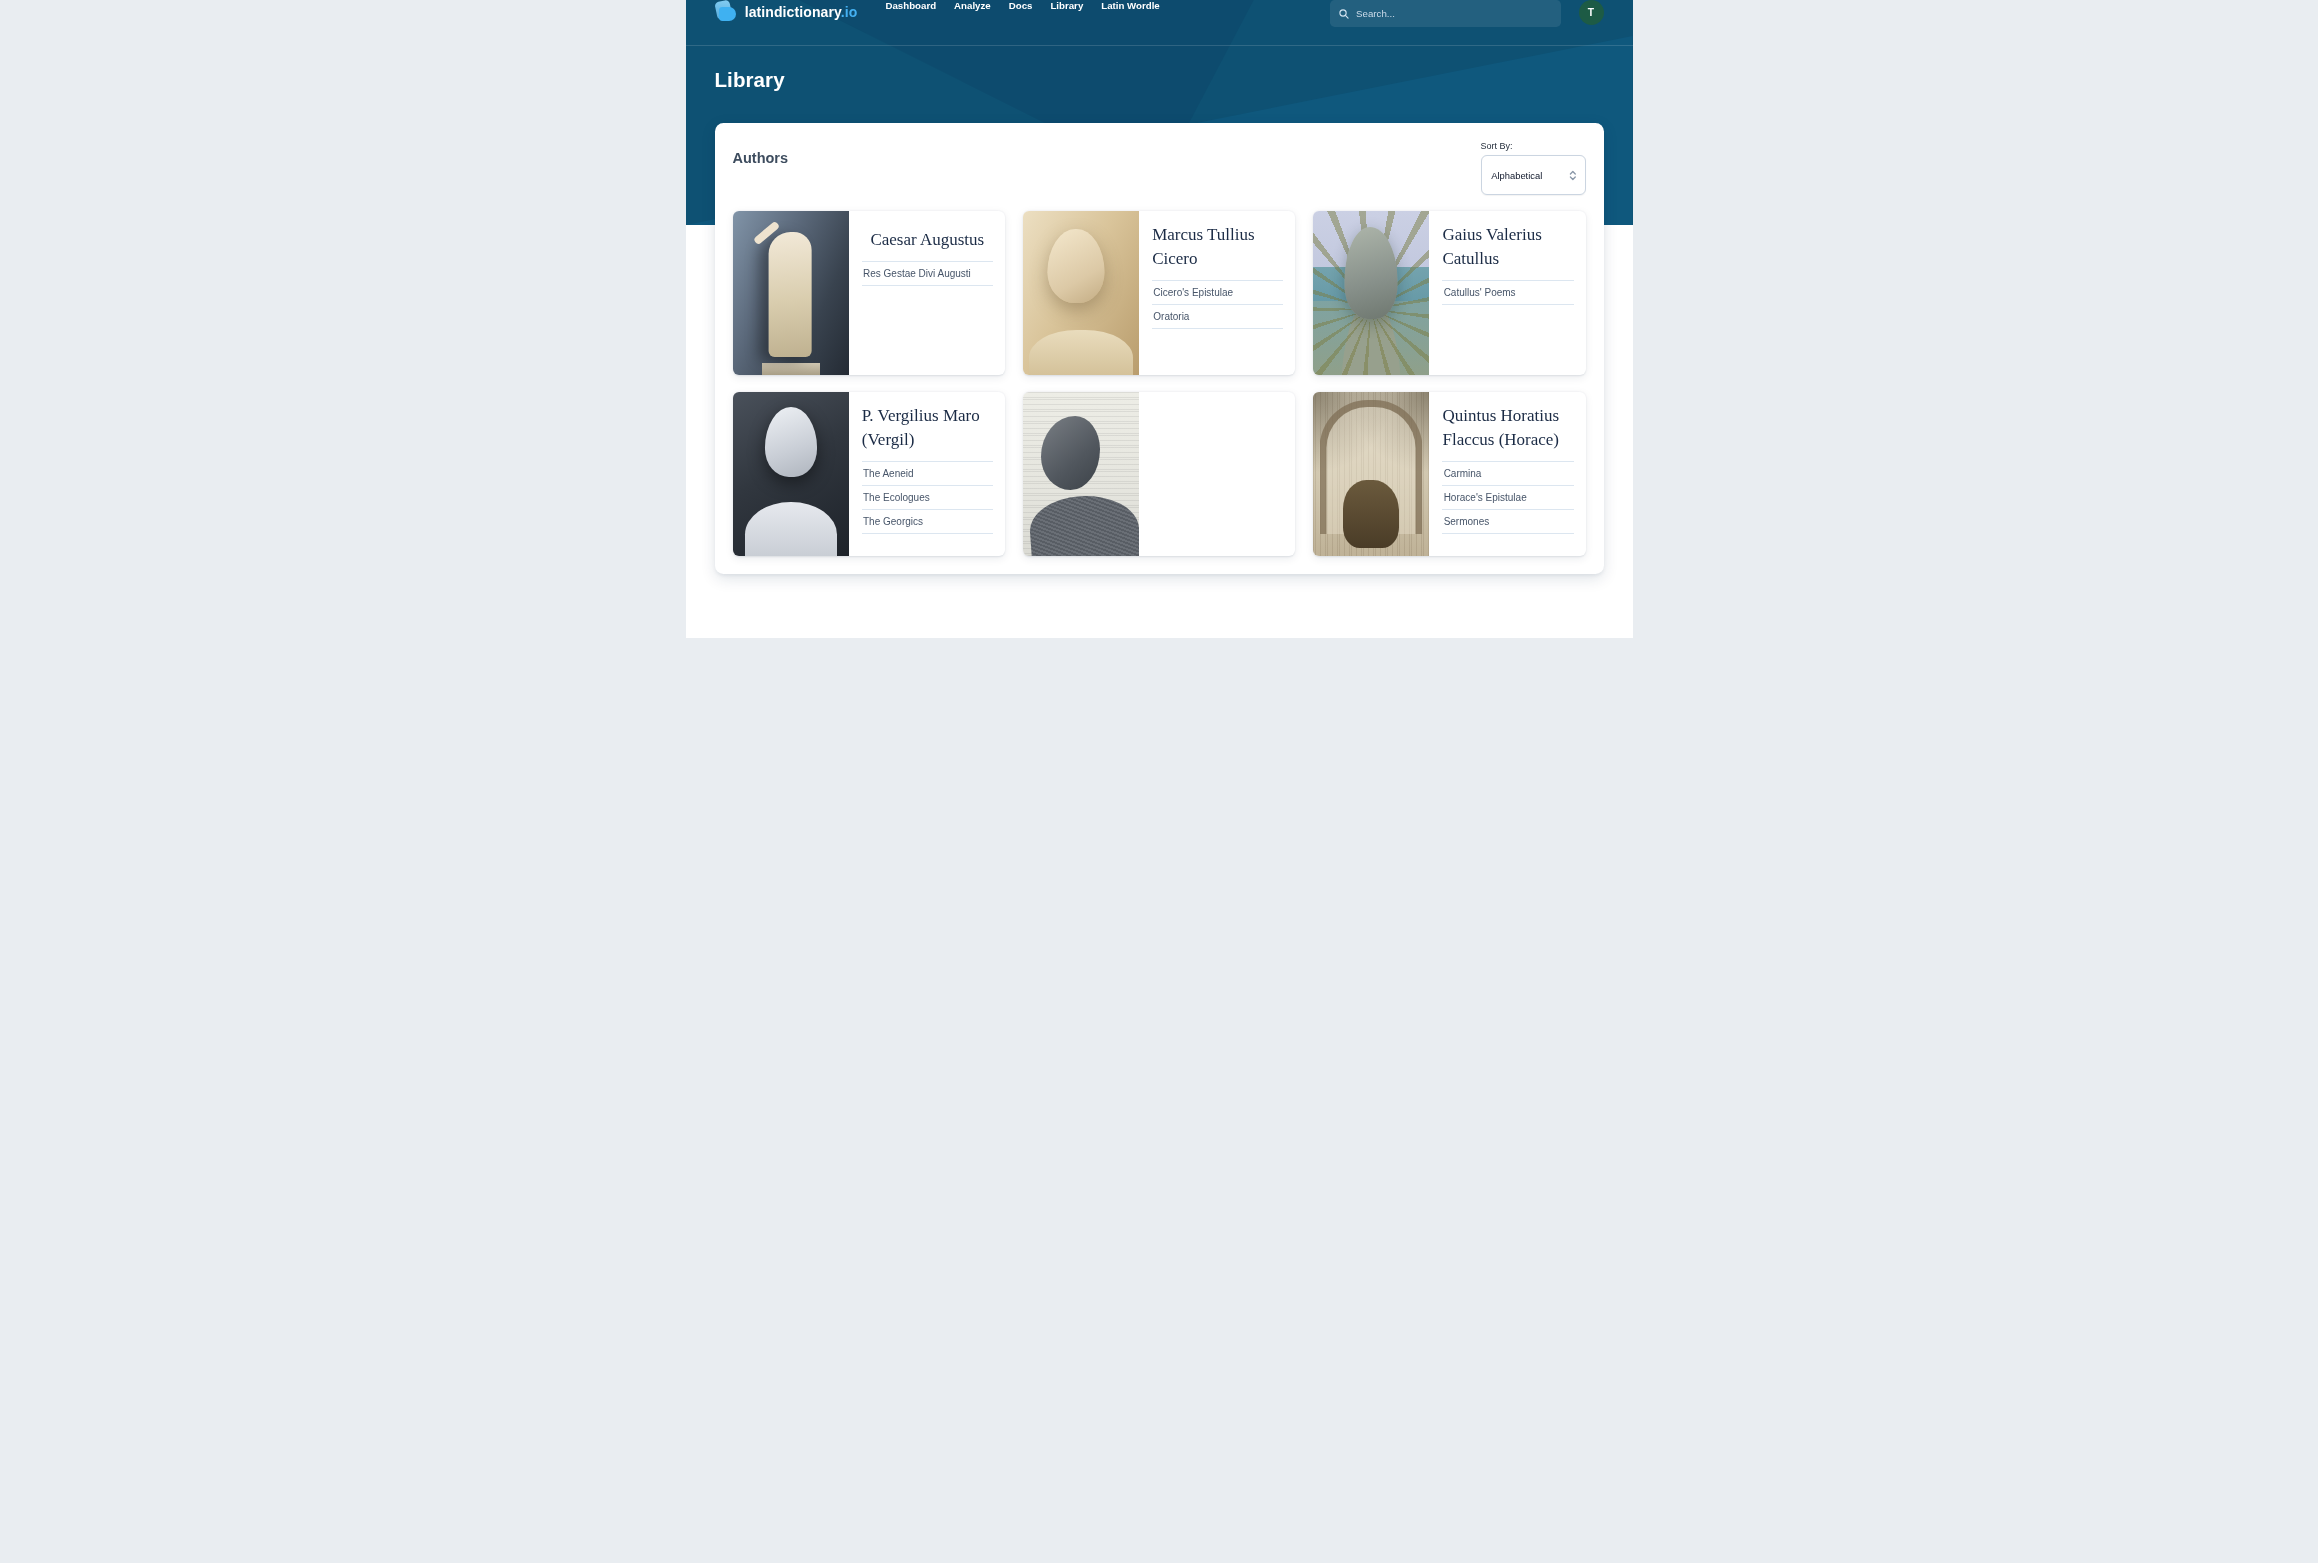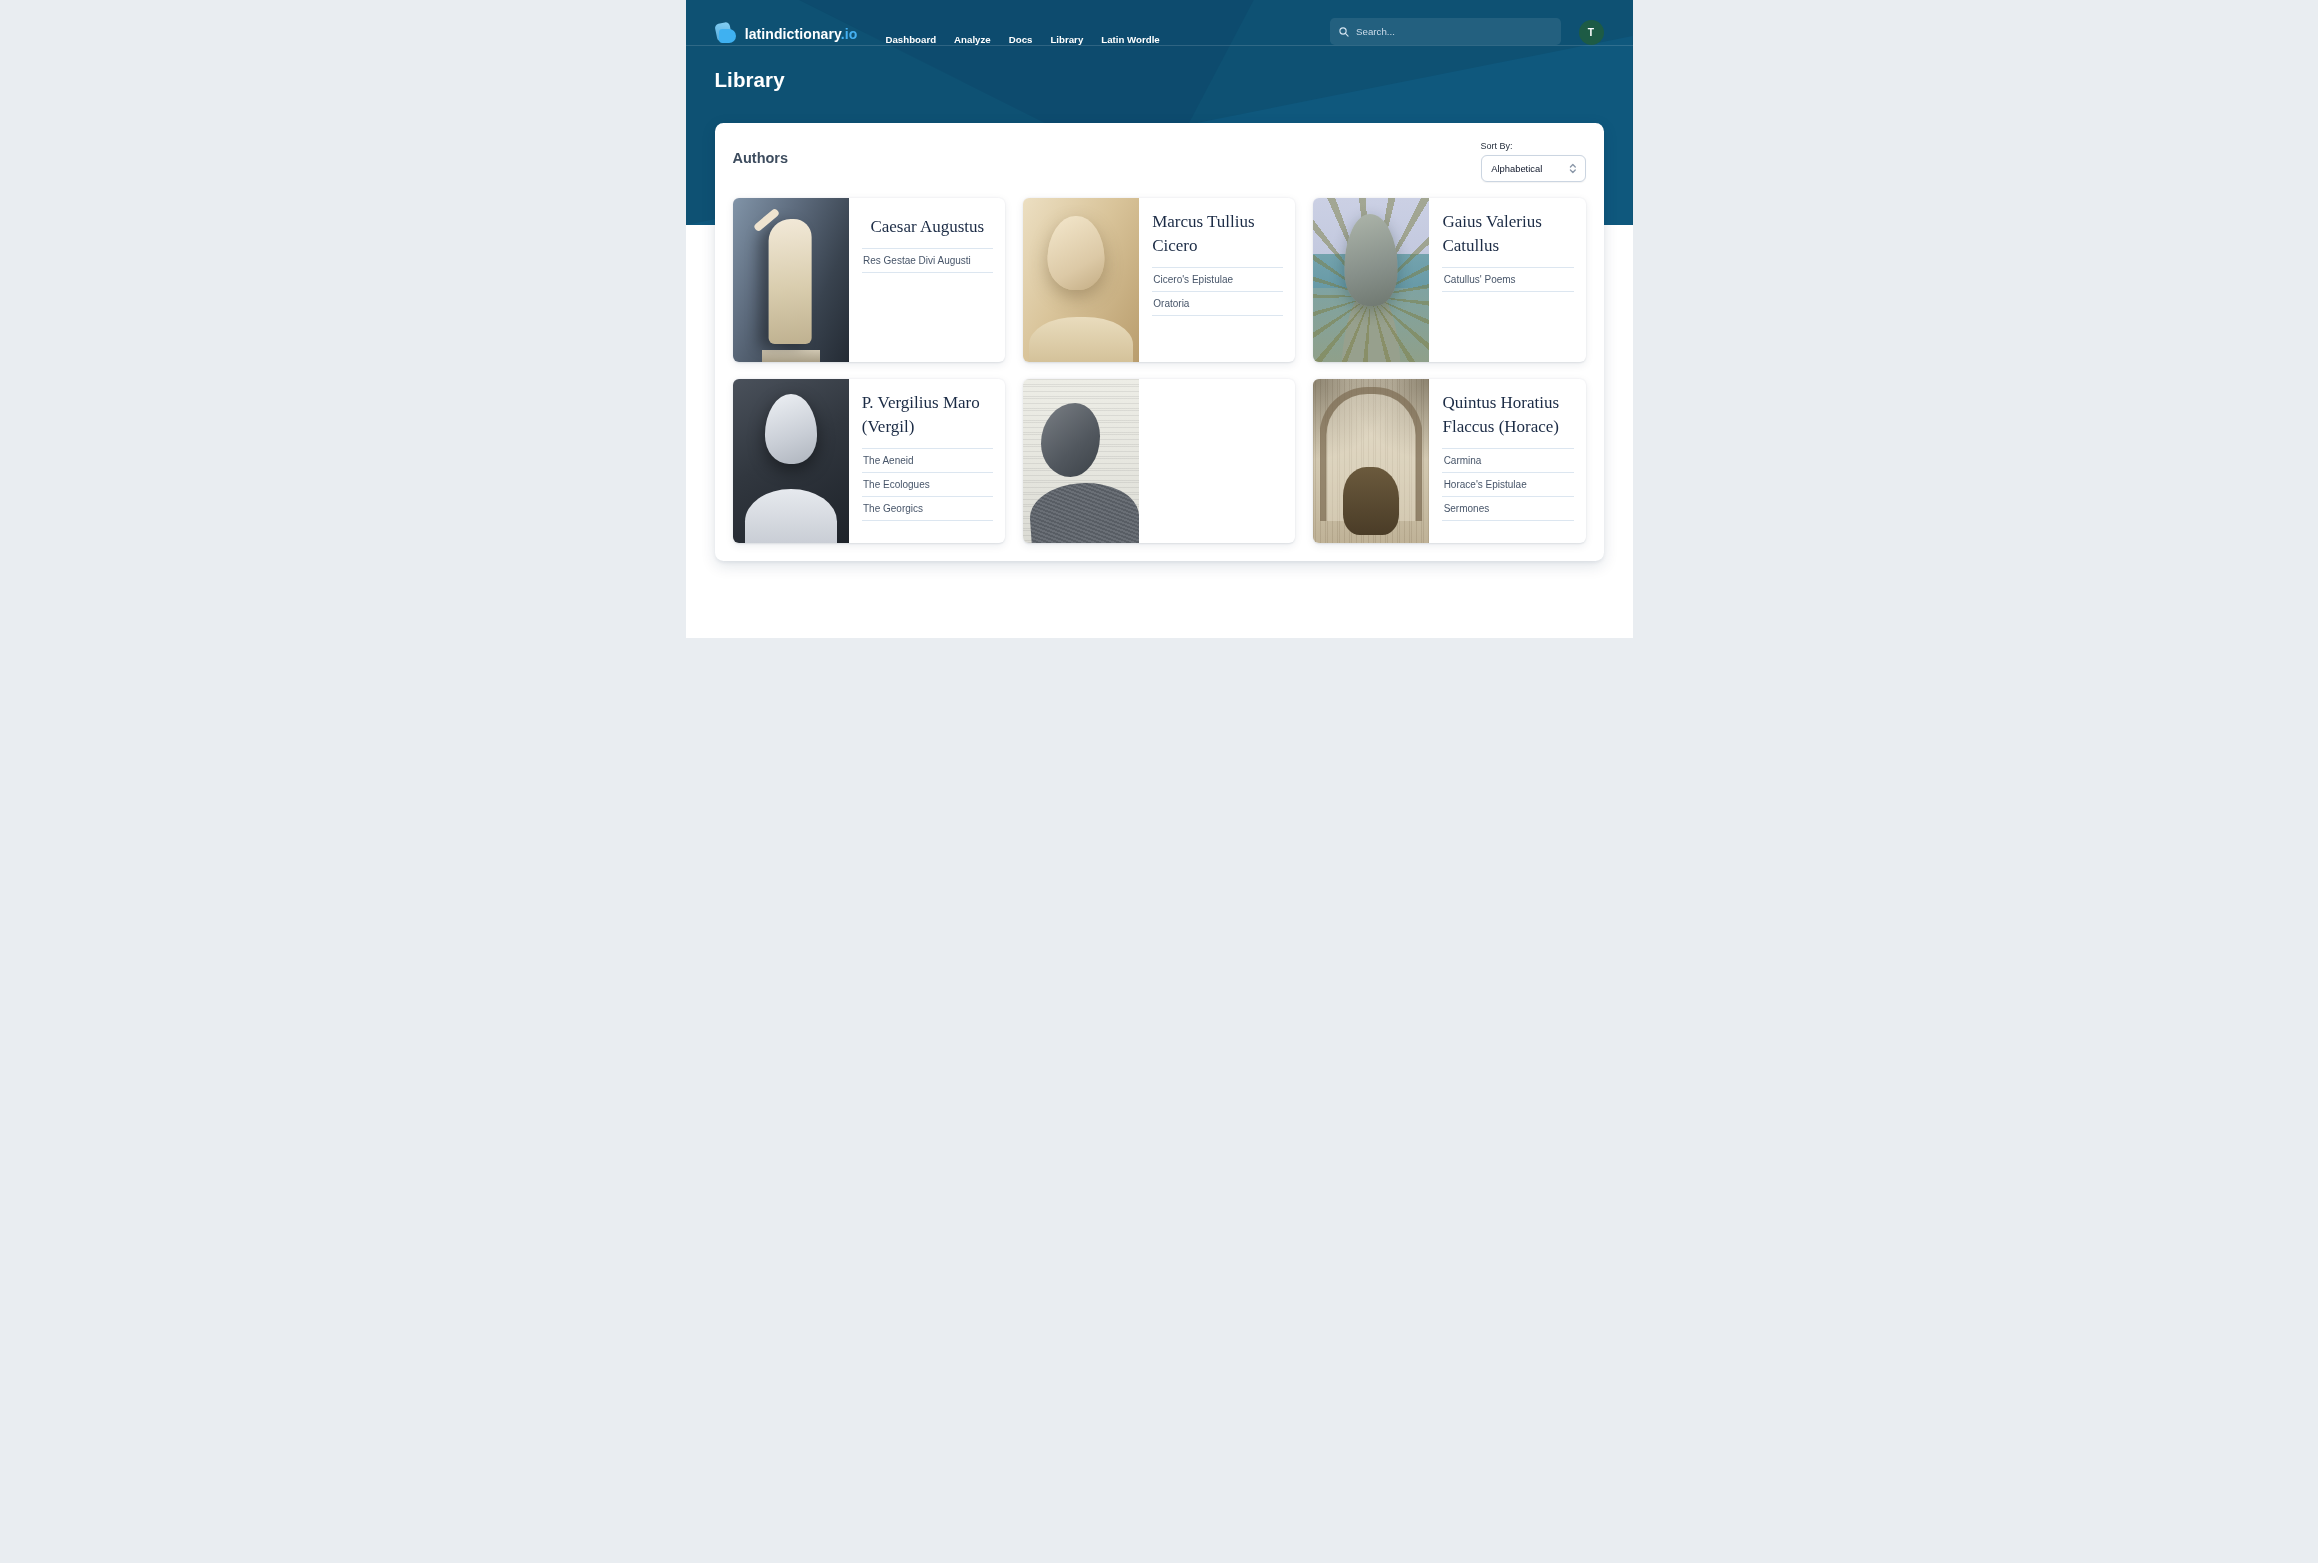--- a/index.html
+++ b/index.html
@@ -18,21 +18,21 @@
   .page{position:relative;width:947px;height:638px;margin:0 auto;background:#ffffff;overflow:hidden;}
 
   
   .top-bg{position:absolute;left:0;top:0;width:100%;height:225px;background:var(--header-bg);overflow:hidden;}
   .shape-light{position:absolute;inset:0;background:var(--hero-light);
     clip-path:polygon(0 100%,100% 16%,100% 100%);}
   .shape-dark{position:absolute;inset:0;background:var(--hero-dark);opacity:.55;
     clip-path:polygon(12% 0,50% 80%,60% 0);}
 
   
-  .header{position:relative;z-index:3;display:flex;align-items:flex-end;height:46px;padding:0 29px;
+  .header{position:relative;z-index:3;display:flex;align-items:flex-start;height:46px;padding:0 29px;
     border-bottom:0.6px solid rgba(255,255,255,.14);}
   .brand{display:flex;align-items:center;gap:7.2px;cursor:pointer;}
   .logo-icon{position:relative;width:23px;height:23px;flex:0 0 23px;}
   .logo-back{position:absolute;left:1.8px;top:0.6px;width:14.5px;height:18px;border-radius:4.2px;
     transform:rotate(-12deg);background:linear-gradient(200deg,#85cef2 0%,#53abdd 100%);}
   .logo-front{position:absolute;left:4.8px;bottom:1.8px;width:17px;height:14px;
     border-radius:4.8px 9.7px 9.7px 4.8px;background:#3fb1f1;}
   .brand-text{font-size:14px;font-weight:700;color:#ffffff;letter-spacing:0.1px;}
   .brand-text .suffix{color:var(--accent);}
   .main-nav{display:flex;align-items:center;gap:18px;margin-left:28px;}
@@ -51,21 +51,21 @@
   .page-title{color:#ffffff;font-size:20.5px;font-weight:700;letter-spacing:0.1px;}
 
   
   .content-card{position:relative;z-index:2;margin:31px 29px 0;background:#ffffff;border-radius:8.5px;
     box-shadow:0 4.8px 14.5px rgba(10,40,70,.12), 0 1.2px 3.6px rgba(10,40,70,.06);
     padding:18px;min-height:437px;}
   .section-head{display:flex;justify-content:space-between;align-items:flex-start;}
   .section-title{font-size:14.5px;font-weight:600;color:var(--slate-head);margin-top:8.5px;}
   .sort-block{display:flex;flex-direction:column;align-items:flex-start;}
   .sort-label{font-size:9px;font-weight:500;color:#1f2937;margin-bottom:4.2px;}
-  .sort-select{display:flex;align-items:center;justify-content:space-between;width:105px;height:27px;
+  .sort-select{display:flex;align-items:center;justify-content:space-between;width:105px;height:40px;
     background:#fff;border:0.6px solid #cbd5e1;border-radius:6px;padding:0 7.2px 0 9.7px;cursor:pointer;
     box-shadow:0 0.6px 1.2px rgba(0,0,0,.05);font-family:"Liberation Sans", sans-serif;}
   .sort-value{font-size:9.4px;color:#0f172a;}
 
   
   .authors-grid{display:grid;grid-template-columns:repeat(3,1fr);gap:17px 18px;margin-top:15.7px;}
   .author-card{display:flex;height:164px;background:#fff;border-radius:6px;overflow:hidden;cursor:pointer;
     box-shadow:0 0.6px 1.8px rgba(15,40,70,.10), 0 2.4px 8.5px rgba(15,40,70,.08);}
   .card-text{flex:1;padding:9.7px 12px 9.7px 13.3px;overflow:hidden;}
   .author-name{font-family:"Liberation Serif","DejaVu Serif",serif;font-size:17px;line-height:1.4;

